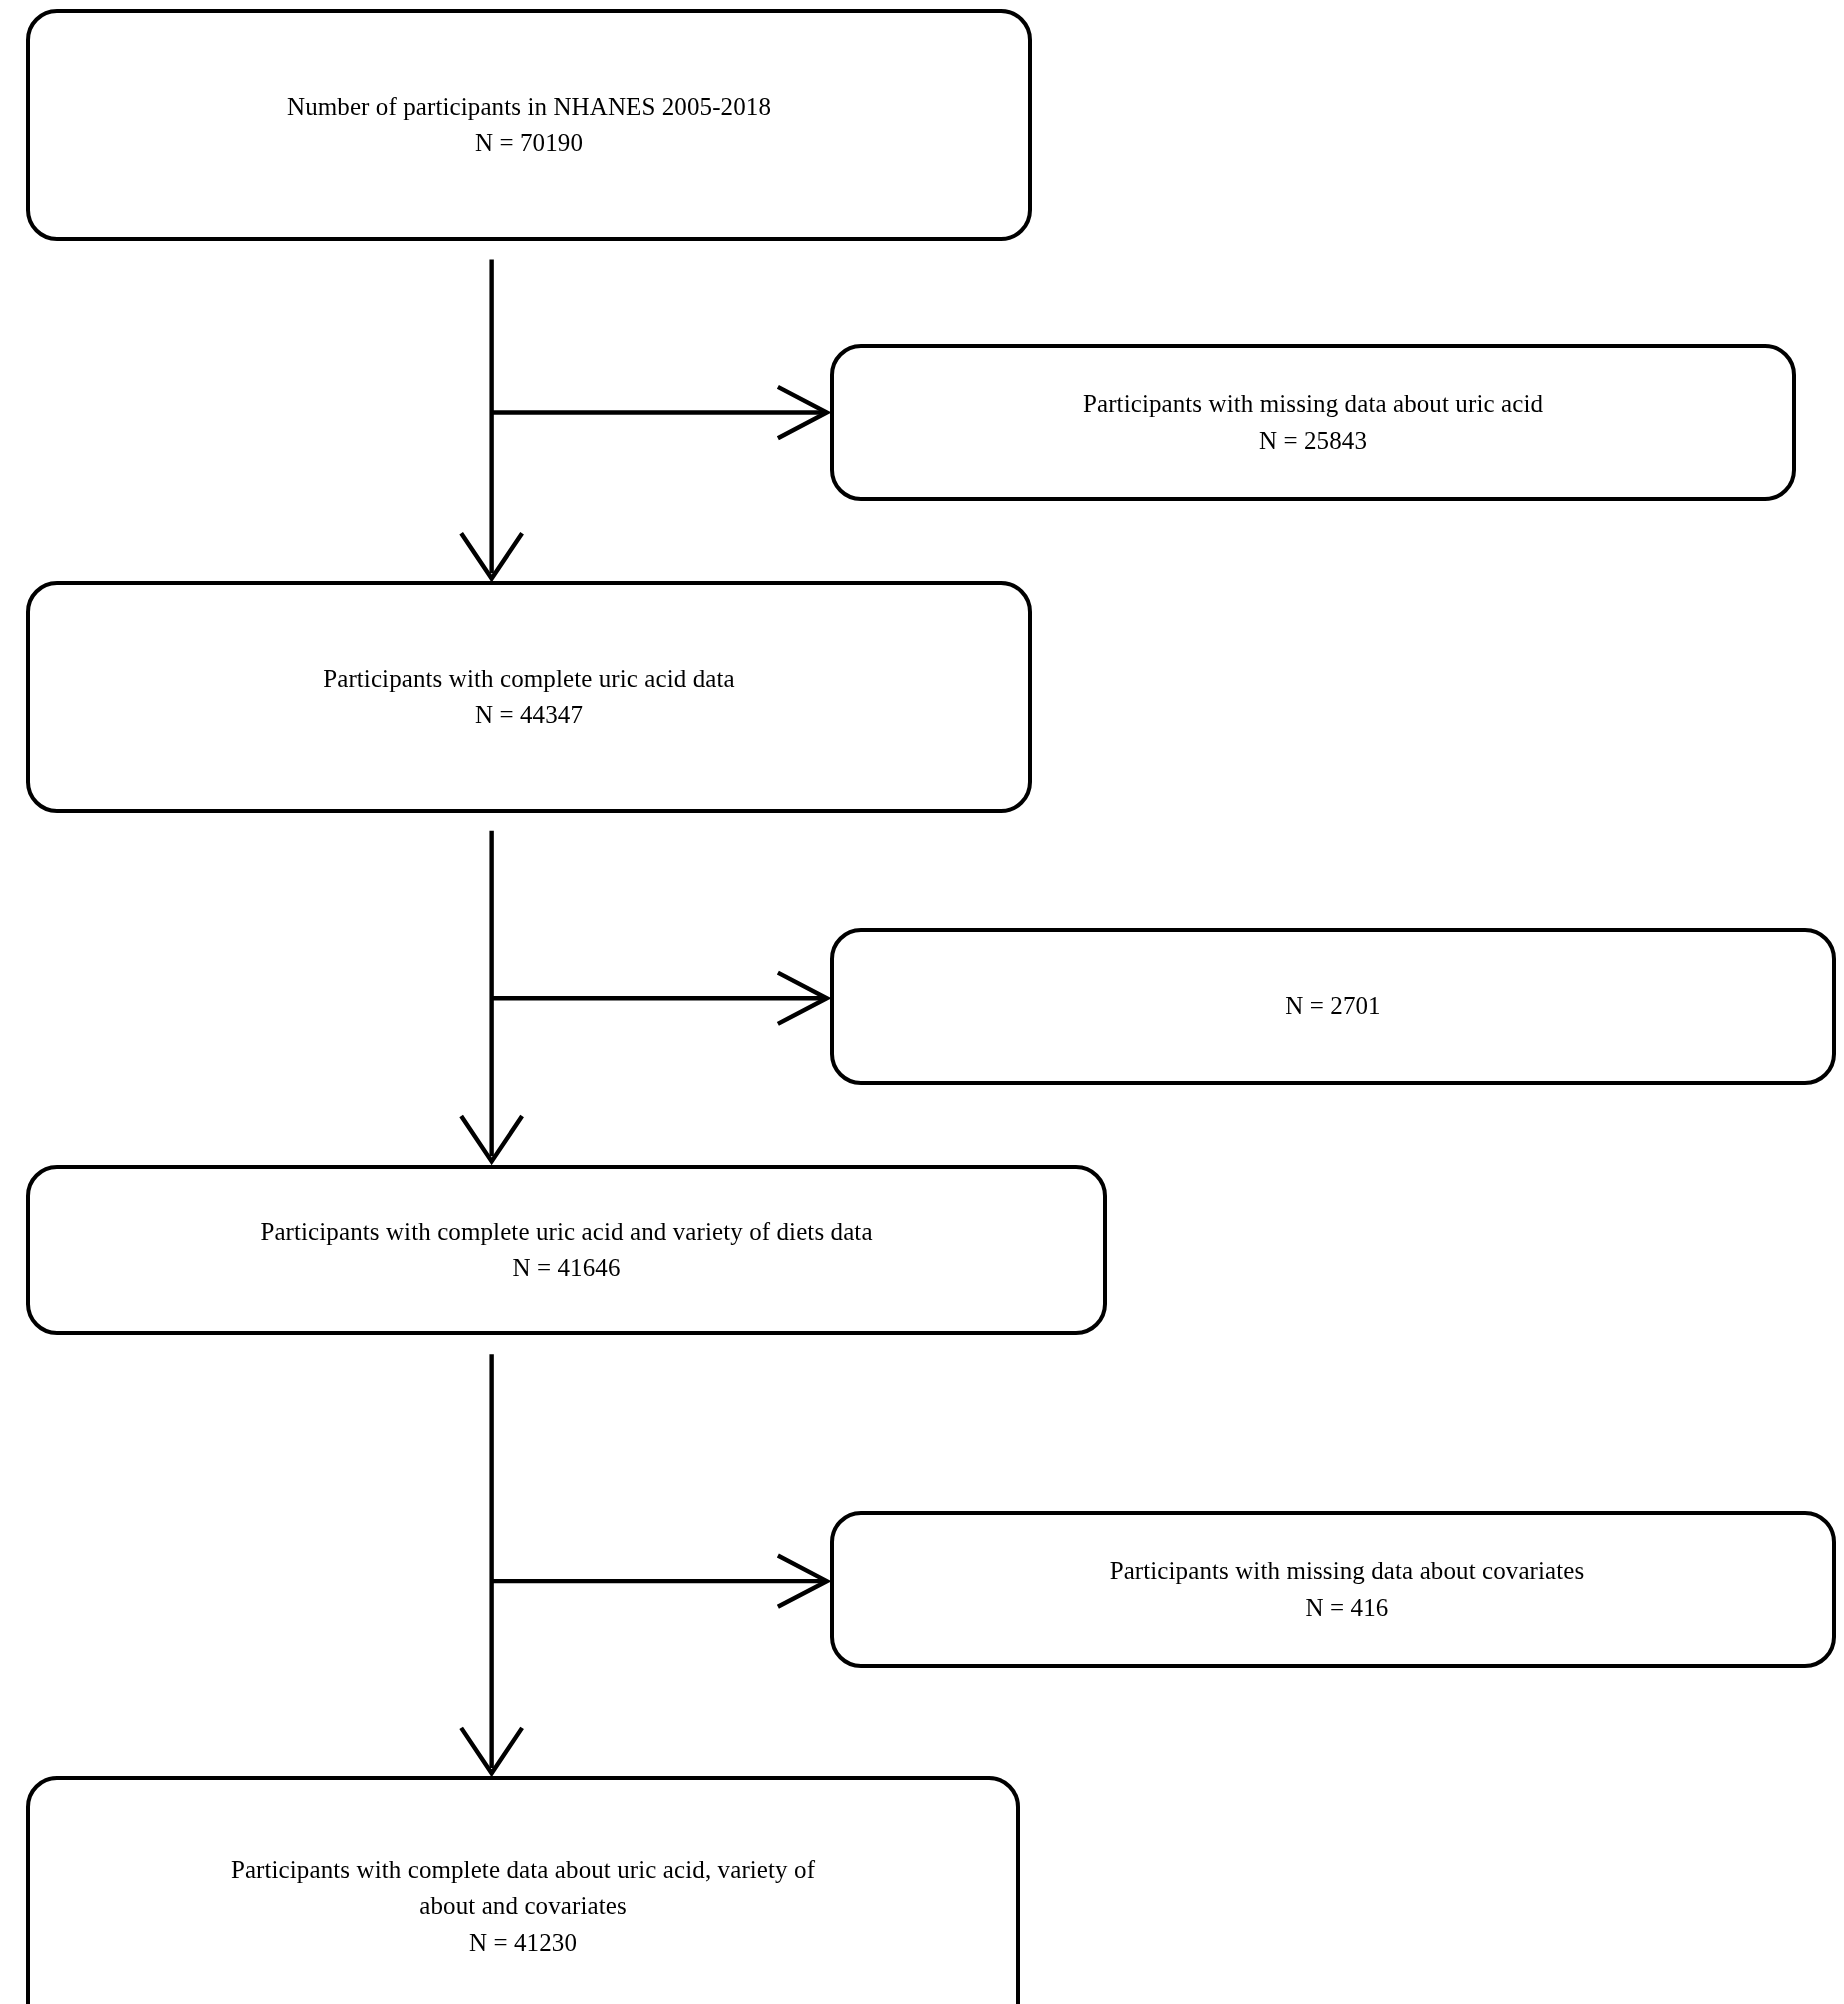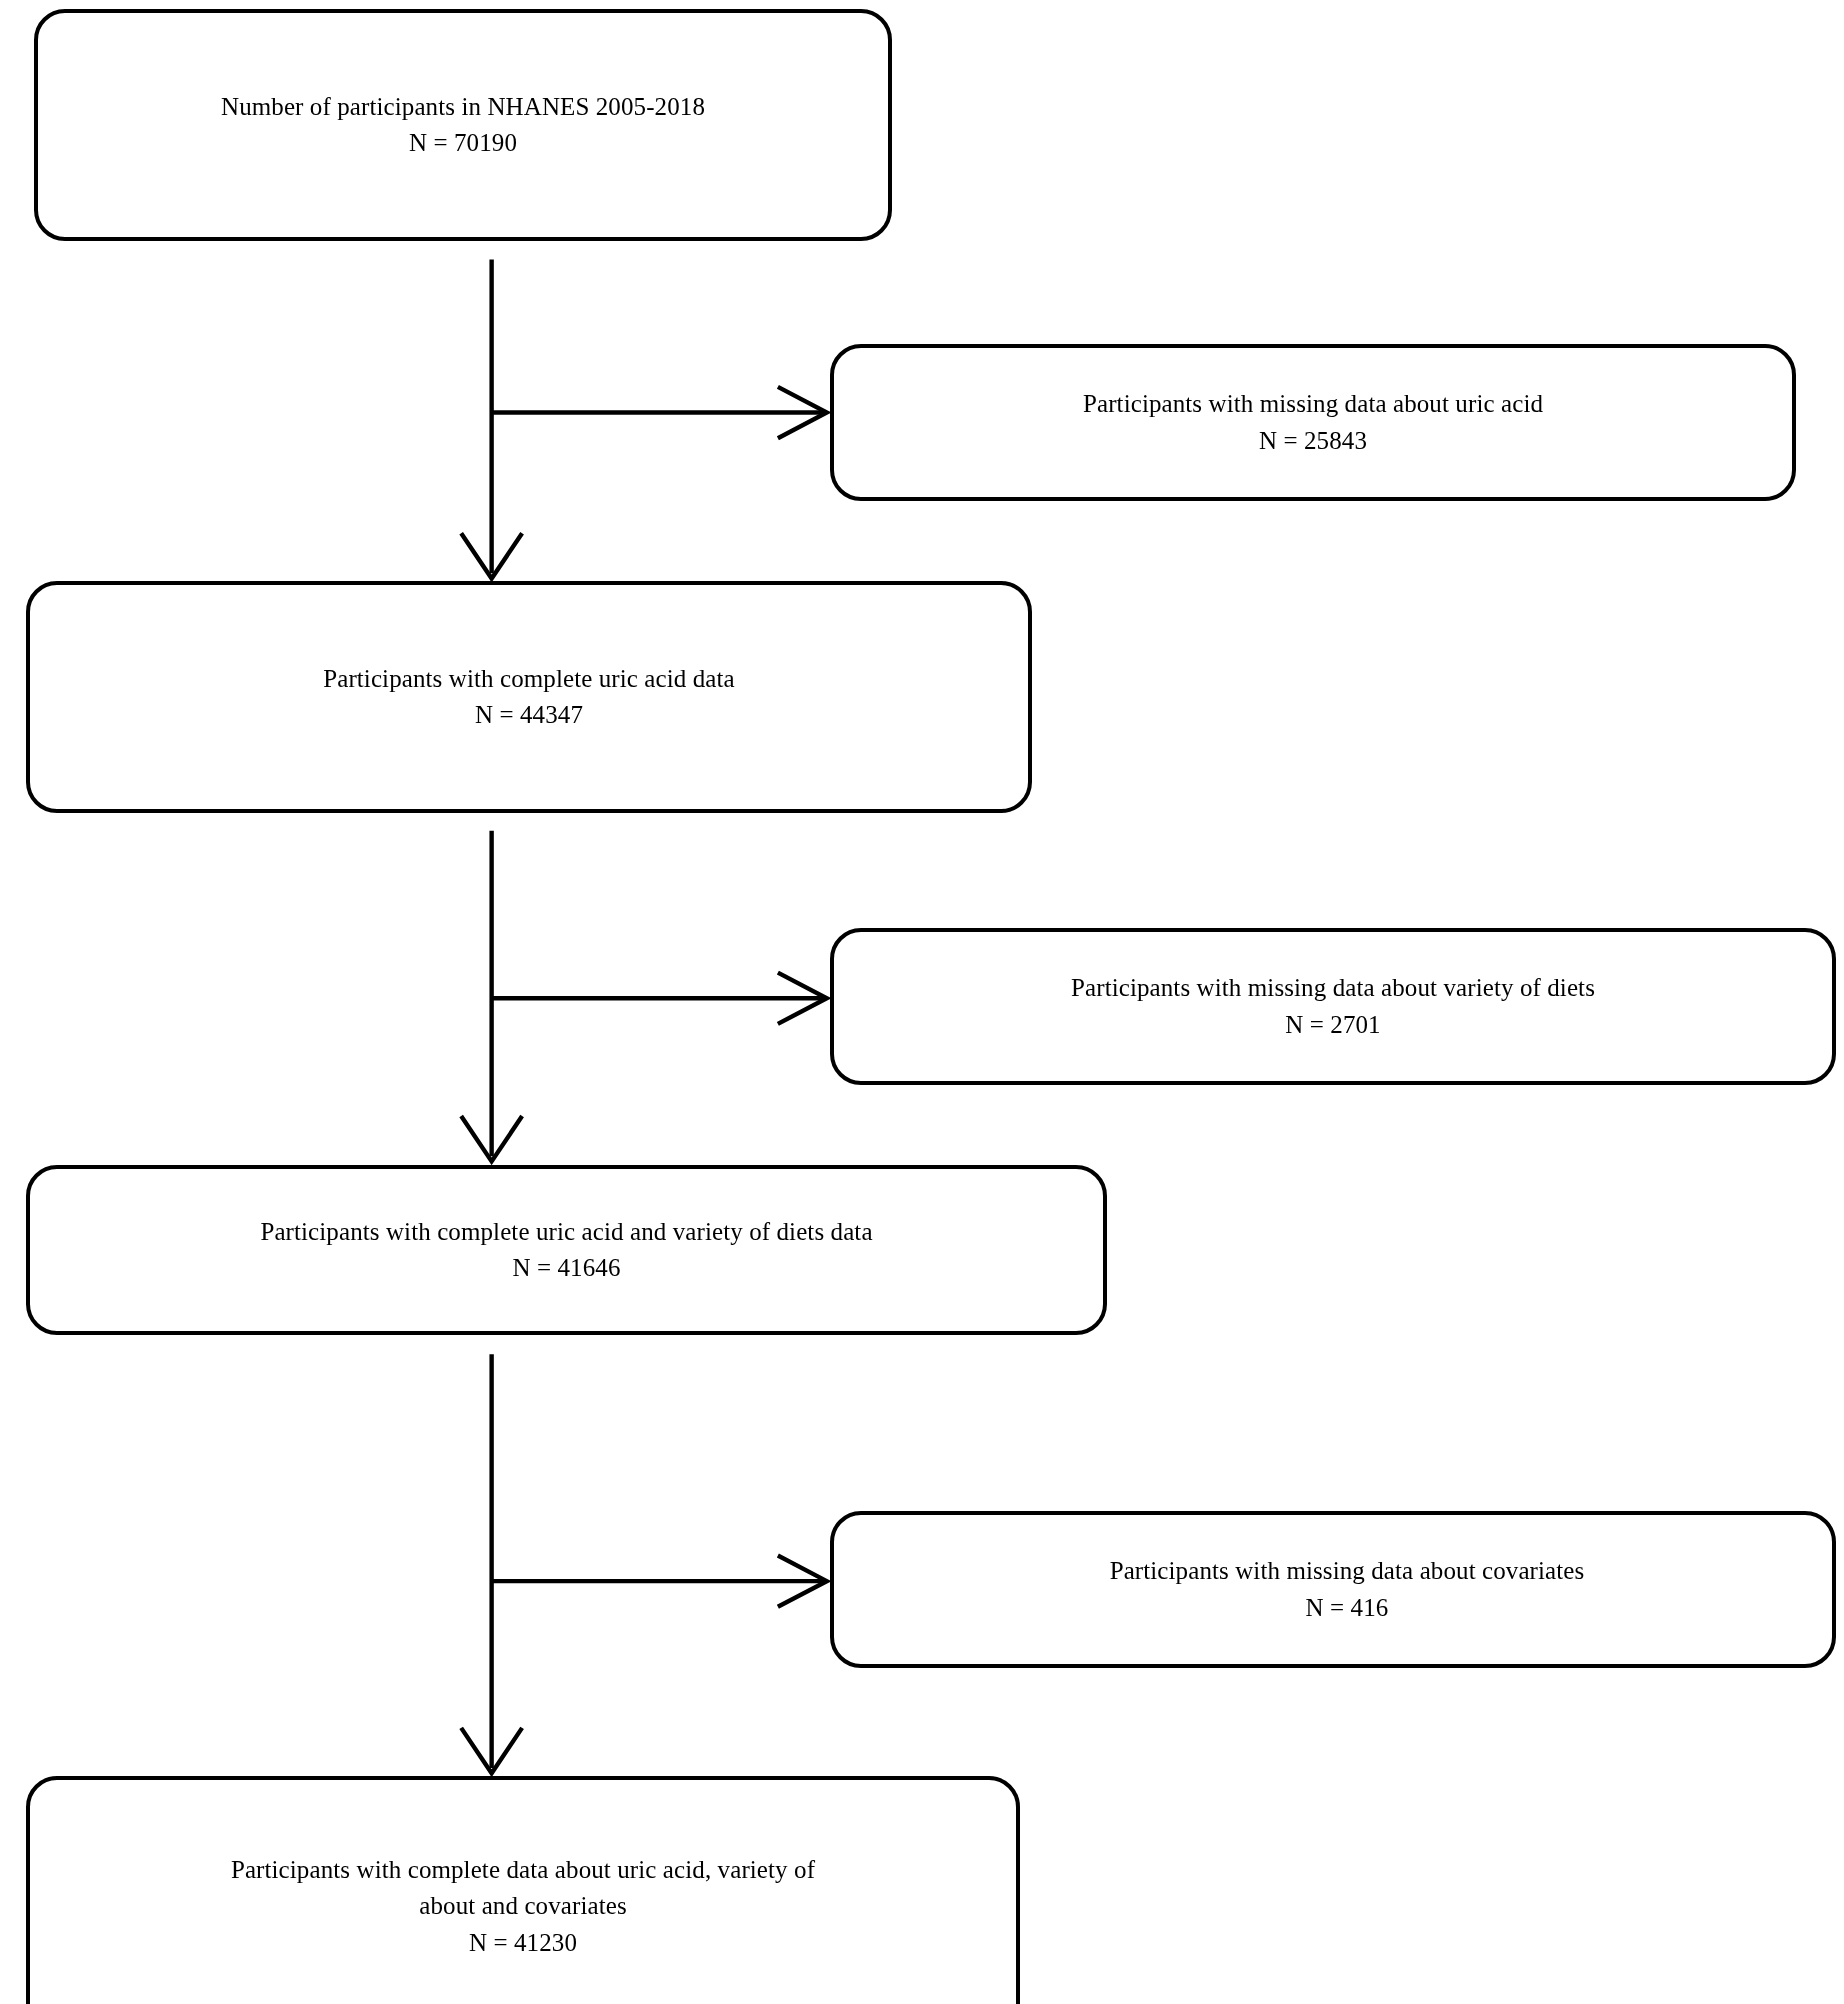--- a/index.html
+++ b/index.html
@@ -22,21 +22,21 @@
     align-items:center;
     justify-content:center;
     text-align:center;
     line-height:1.45;
     font-size:25px;
     letter-spacing:0.1px;
   }
   .node .ln{display:block;white-space:pre;}
 
   
-  #node-total      {left:34px;  top:8.8px;   width:858px; height:232px;}
+  #node-total      {left:26px;  top:8.8px;   width:1006px; height:232px;}
   #node-uric       {left:26px;  top:581px; width:1006px; height:232px;}
   #node-uricdiet   {left:26px;  top:1165px; width:1081px; height:170px;align-items:center;}
   #node-final      {left:26px;  top:1776px; width:994px; height:261px;}
 
   
   #node-excl-uric  {left:830px; top:344px;  width:966px; height:157px;}
   #node-excl-diet  {left:830px; top:928px; width:1006px; height:157px;}
   #node-excl-cov   {left:830px; top:1511px; width:1006px; height:157px;padding-left:28px;}
 
   
@@ -89,21 +89,20 @@
     <span class="ln">Participants with missing data about uric acid</span>
     <span class="ln">N = 25843</span>
   </div>
 
   <div class="node" id="node-uric">
     <span class="ln">Participants with complete uric acid data</span>
     <span class="ln">N = 44347</span>
   </div>
 
   <div class="node" id="node-excl-diet">
-    <span class="ln">Participants with missing data about variety of diets</span>
     <span class="ln">N = 2701</span>
   </div>
 
   <div class="node" id="node-uricdiet">
     <span class="ln">Participants with complete uric acid and variety of diets data</span>
     <span class="ln">N = 41646</span>
   </div>
 
   <div class="node" id="node-excl-cov">
     <span class="ln">Participants with missing data about covariates</span>

